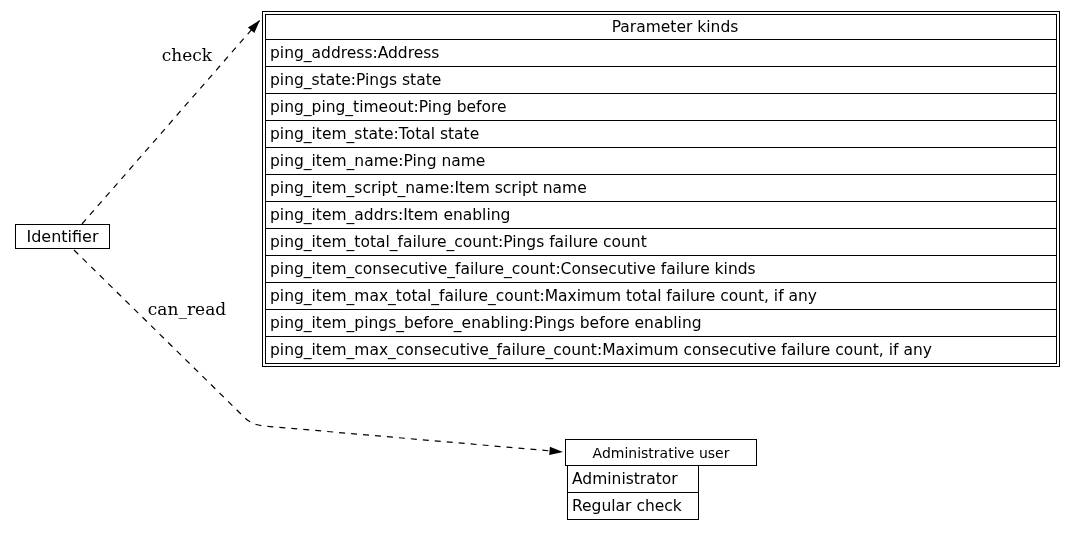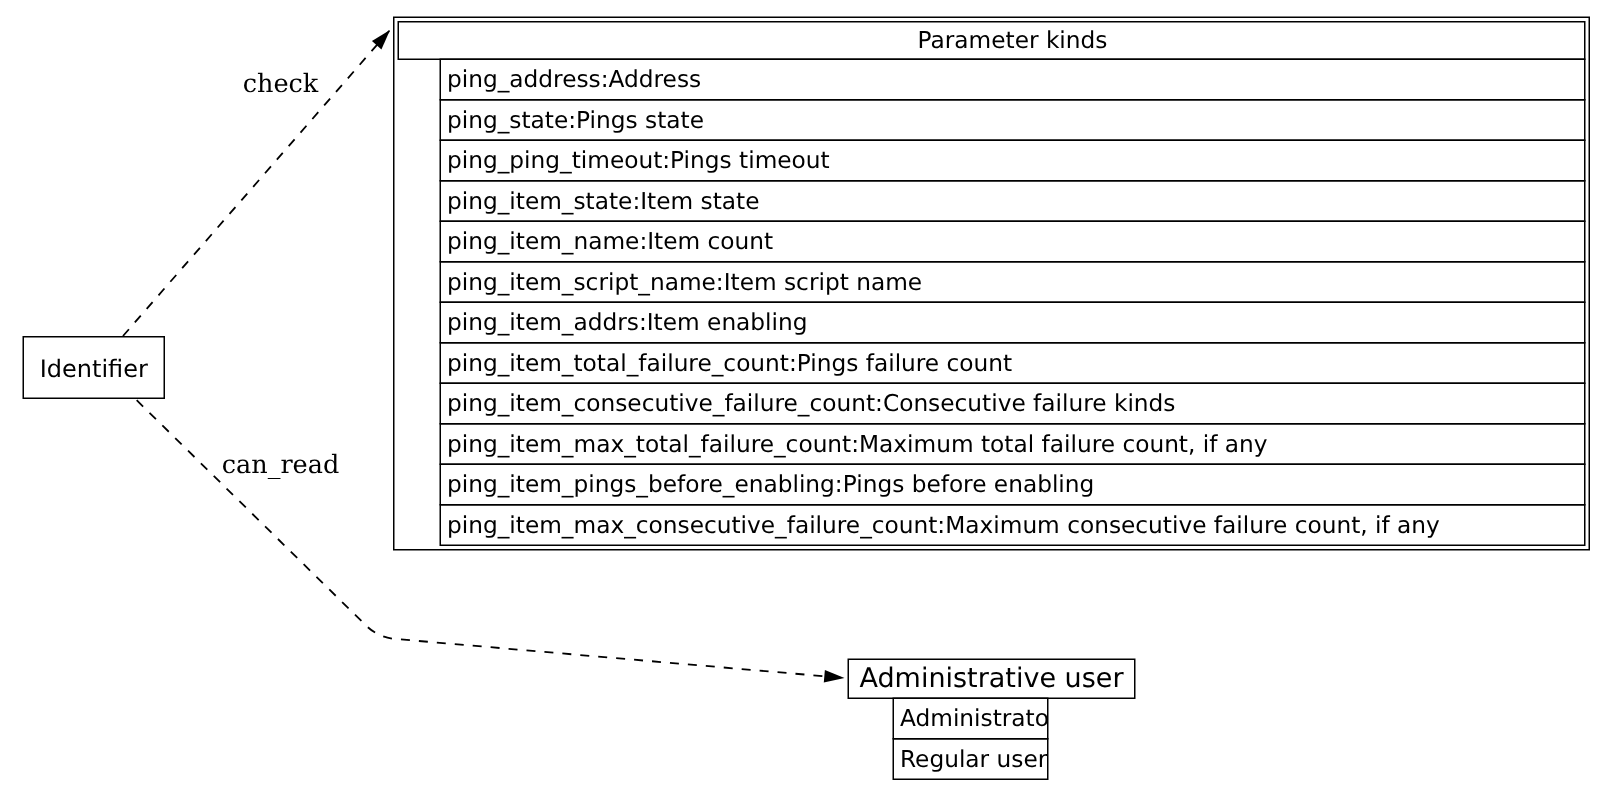--- a/index.html
+++ b/index.html
@@ -34,21 +34,21 @@
     font-family: "DejaVu Serif", serif;
     font-size: 17px;
     fill: #000000;
   }
   
   .node-identifier {
     position: absolute;
     left: 15px;
     top: 224px;
     width: 95px;
-    height: 42px;
+    height: 25px;
     border: 1.5px solid #000000;
     box-sizing: border-box;
     display: flex;
     align-items: center;
     justify-content: center;
     font-size: 16px;
     background: #ffffff;
   }
   
   .param-table {
@@ -77,35 +77,34 @@
     border: 1px solid #000000;
     box-sizing: border-box;
     height: 28px;
     margin-top: -1px;
     display: flex;
     align-items: center;
     padding-left: 4px;
     font-size: 15.5px;
     white-space: nowrap;
     overflow: hidden;
-    margin-left: 28px;
   }
   
   .user-table-title {
     position: absolute;
     left: 565px;
     top: 439px;
     width: 192px;
     height: 27px;
     border: 1px solid #000000;
     box-sizing: border-box;
     display: flex;
     align-items: center;
     justify-content: center;
-    font-size: 18px;
+    font-size: 14px;
     background: #ffffff;
     white-space: nowrap;
   }
   .user-table-rows {
     position: absolute;
     left: 567px;
     top: 465px;
     width: 132px;
   }
   .user-table-rows .table-row:first-child {
@@ -128,31 +127,31 @@
     <text class="edge-label" x="187" y="61" text-anchor="middle">check</text>
     <text class="edge-label" x="187" y="315" text-anchor="middle">can_read</text>
   </svg>
 
   <div class="node-identifier">Identifier</div>
 
   <div class="param-table">
     <div class="table-title">Parameter kinds</div>
     <div class="table-row">ping_address:Address</div>
     <div class="table-row">ping_state:Pings state</div>
-    <div class="table-row">ping_ping_timeout:Pings timeout</div>
-    <div class="table-row">ping_item_state:Item state</div>
-    <div class="table-row">ping_item_name:Item count</div>
+    <div class="table-row">ping_ping_timeout:Ping before</div>
+    <div class="table-row">ping_item_state:Total state</div>
+    <div class="table-row">ping_item_name:Ping name</div>
     <div class="table-row">ping_item_script_name:Item script name</div>
     <div class="table-row">ping_item_addrs:Item enabling</div>
     <div class="table-row">ping_item_total_failure_count:Pings failure count</div>
     <div class="table-row">ping_item_consecutive_failure_count:Consecutive failure kinds</div>
     <div class="table-row">ping_item_max_total_failure_count:Maximum total failure count, if any</div>
     <div class="table-row">ping_item_pings_before_enabling:Pings before enabling</div>
     <div class="table-row">ping_item_max_consecutive_failure_count:Maximum consecutive failure count, if any</div>
   </div>
 
   <div class="user-table-title">Administrative user</div>
   <div class="user-table-rows">
     <div class="table-row">Administrator</div>
-    <div class="table-row">Regular user</div>
+    <div class="table-row">Regular check</div>
   </div>
 
 </div>
 
 </body></html>

